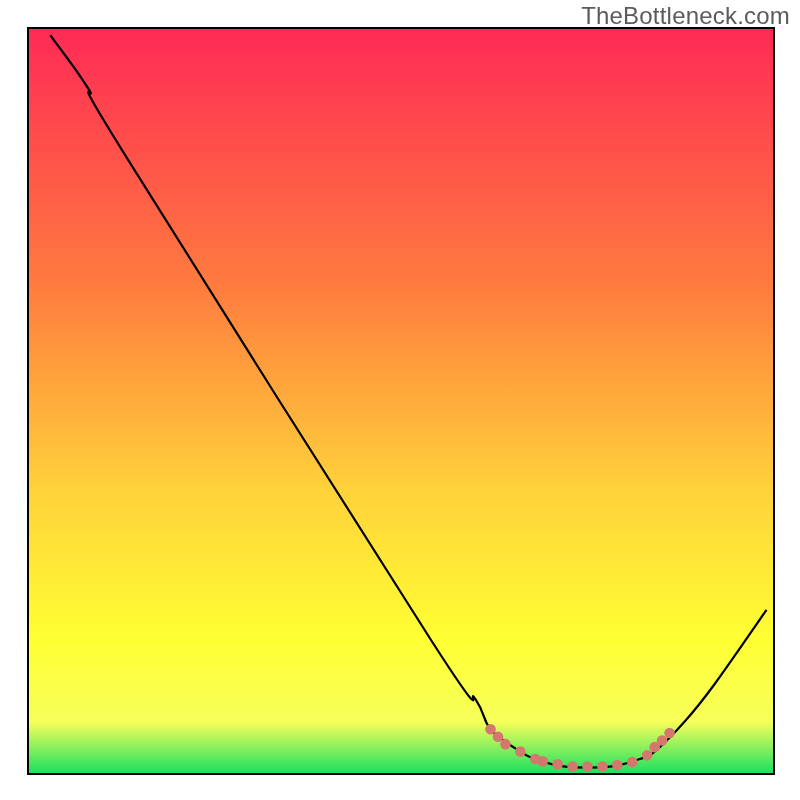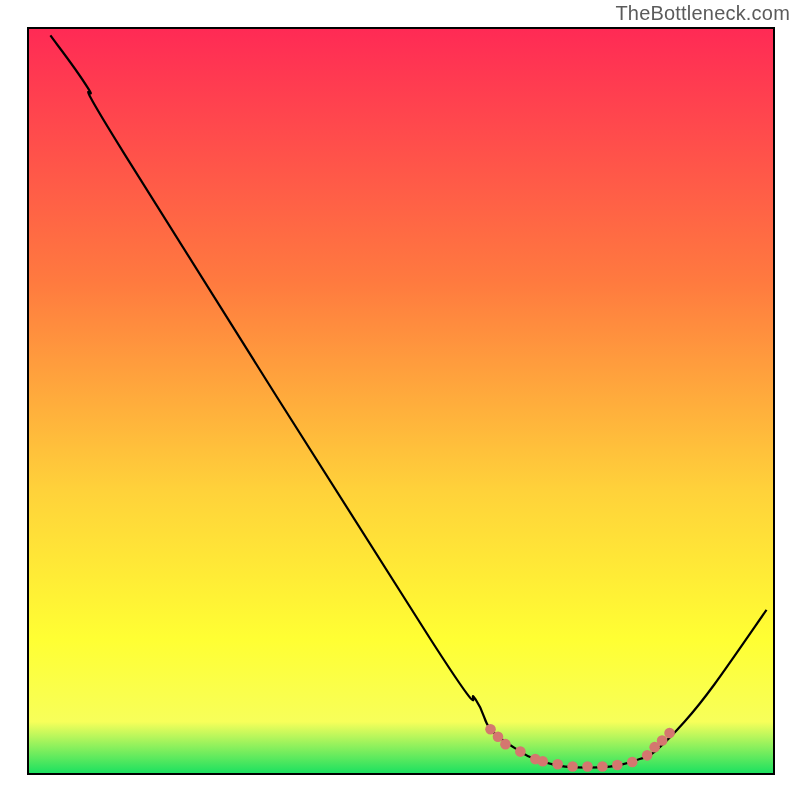--- a/index.html
+++ b/index.html
@@ -13,21 +13,21 @@
   }
   .stage {
     position: relative;
     width: 800px;
     height: 800px;
   }
   .watermark {
     position: absolute;
     top: 2px;
     right: 10px;
-    font-size: 20px;
+    font-size: 24px;
     font-weight: 500;
     color: #5b5b5b;
     letter-spacing: 0.2px;
     z-index: 3;
     text-align: right;
   }
   svg.plot {
     position: absolute;
     left: 0;
     top: 0;

